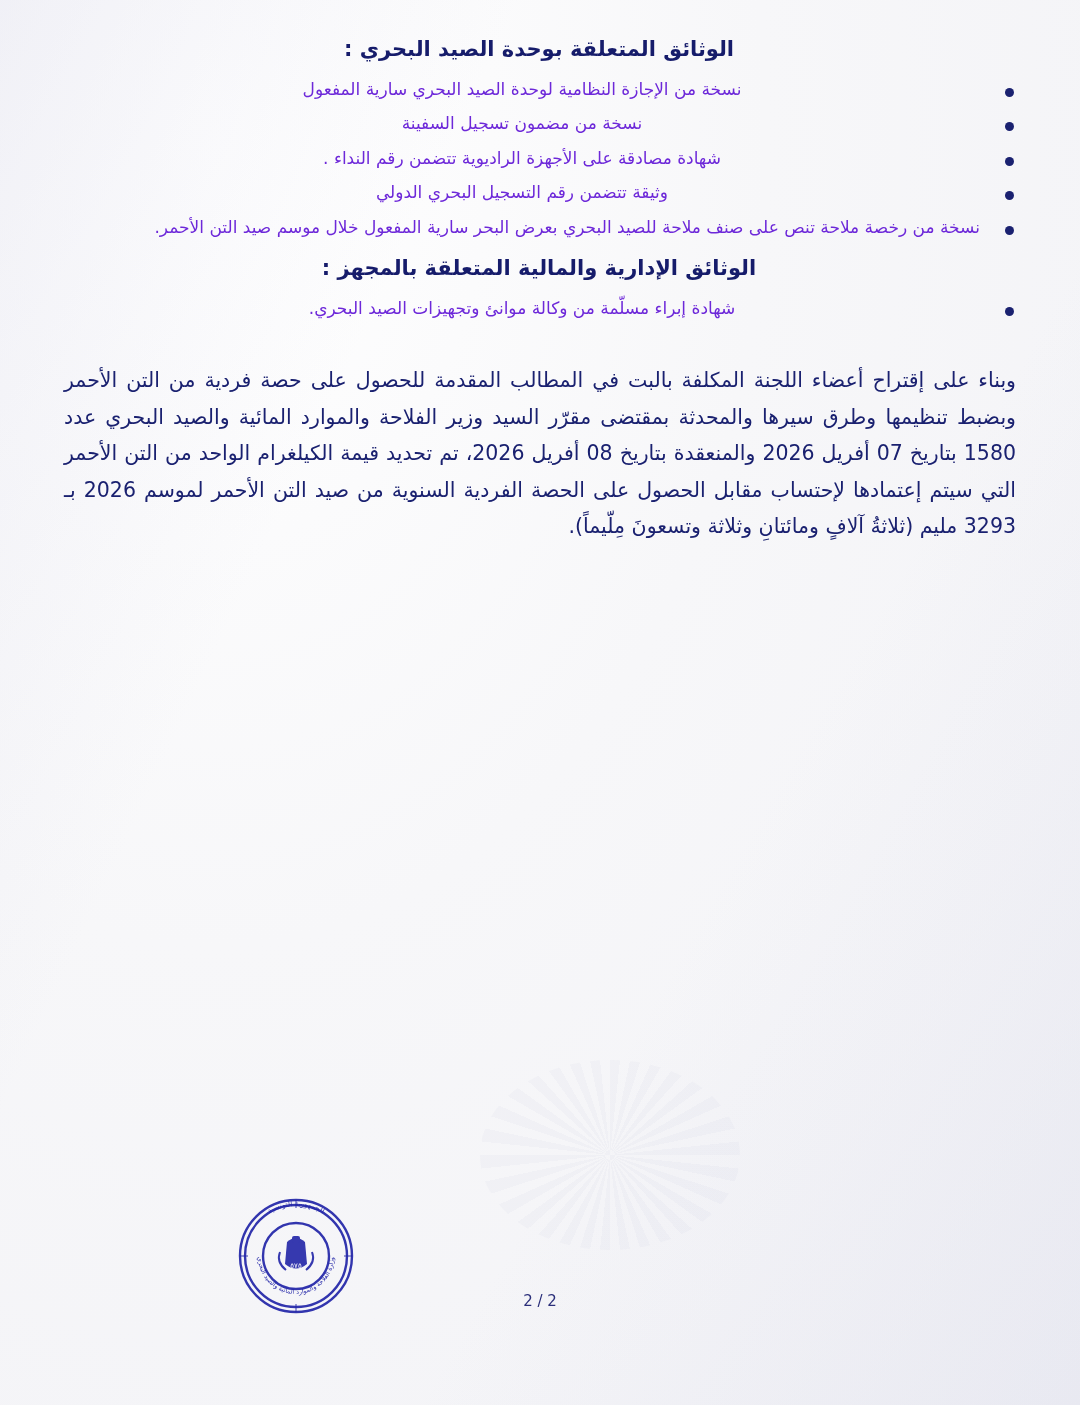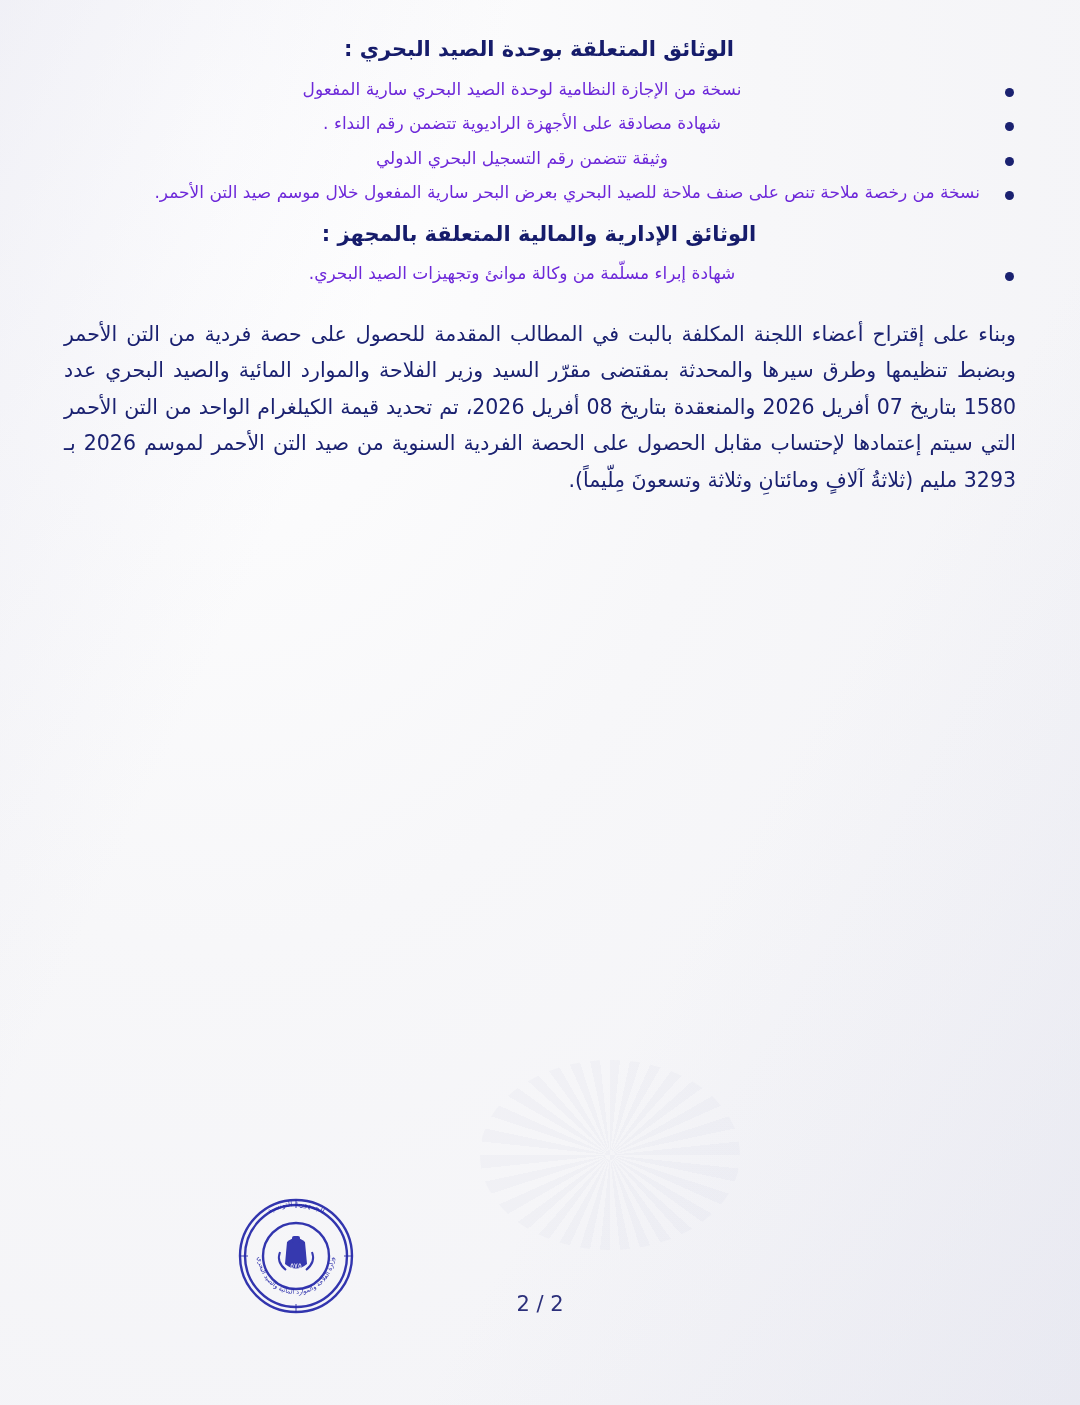--- a/index.html
+++ b/index.html
@@ -93,55 +93,59 @@
   .body-para {
     font-size: 20.5px;
     line-height: 1.78;
     text-align: justify;
     text-justify: inter-word;
     color: #1a2170;
     margin: 0 0 12px 0;
     padding: 0 4px 0 6px;
   }
   .para-gap-top {
-    margin-top: 28px;
+    margin-top: 40px;
   }
   .stamp {
     position: absolute;
     left: 232px;
     top: 1192px;
     width: 128px;
     height: 128px;
   }
   .stamp svg { display: block; }
   .page-number {
     position: absolute;
     left: 0;
     right: 0;
     top: 1292px;
     text-align: center;
-    font-size: 21px;
+    font-size: 15px;
     color: #2b2f7a;
     font-family: "DejaVu Sans", "Liberation Sans", sans-serif;
   }
 </style>
 </head>
 <body>
 
 <div class="paper"></div>
 <div class="watermark"></div>
 
 <div class="page">
 
   <div class="section-title">الوثائق المتعلقة بوحدة الصيد البحري :</div>
 
   <ul class="doc-list">
     <li class="center">
       <span class="bullet"></span>
       <span>نسخة من الإجازة النظامية لوحدة الصيد البحري سارية المفعول</span>
+    </li>
+    <li class="center">
+      <span class="bullet"></span>
+      <span>نسخة من مضمون تسجيل السفينة</span>
     </li>
     <li class="center">
       <span class="bullet"></span>
       <span>شهادة مصادقة على الأجهزة الراديوية تتضمن رقم النداء .</span>
     </li>
     <li class="center">
       <span class="bullet"></span>
       <span>وثيقة تتضمن رقم التسجيل البحري الدولي</span>
     </li>
     <li class="wide">

